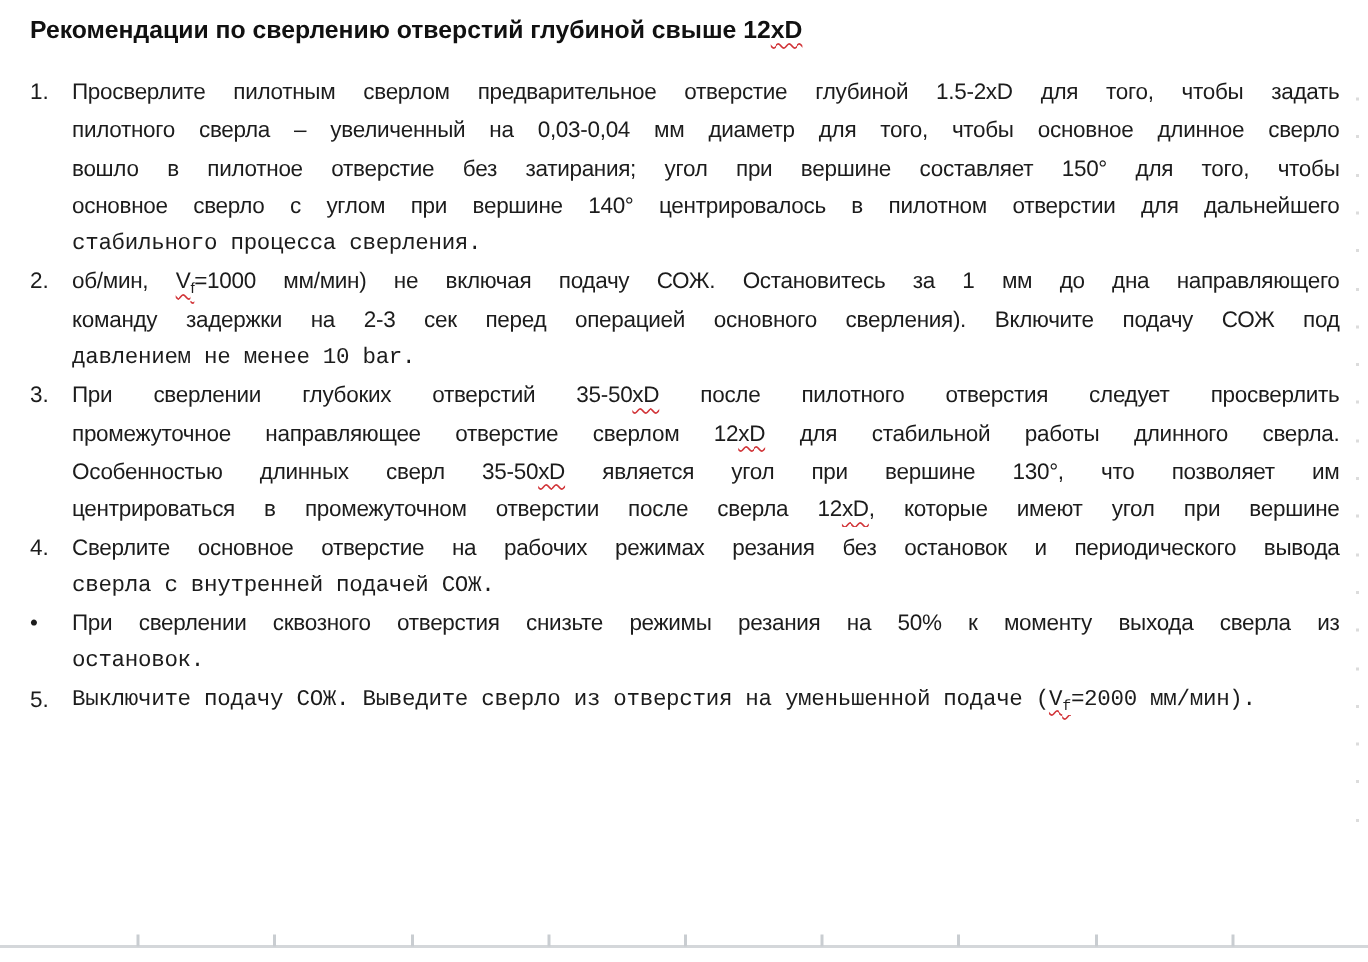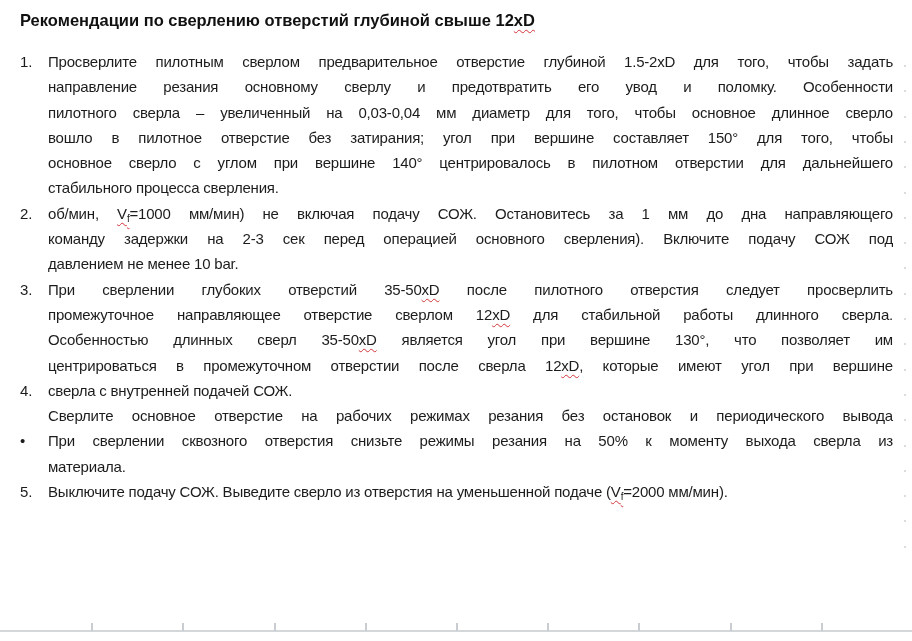--- a/index.html
+++ b/index.html
@@ -19,21 +19,21 @@
   .item{position:relative;}
   .marker{
     position:absolute;left:-28px;top:0;width:26px;
     height:25.3px;line-height:25.3px;font-size:15px;text-align:left;
   }
   .line{
     height:25.3px;line-height:25.3px;font-size:15px;
     letter-spacing:-0.2px;
     text-align:justify;text-align-last:justify;
   }
-  .line.last{text-align:left;text-align-last:left;}
+  .line.last{text-align:left;text-align-last:left;font-family:Liberation Mono, monospace;}
   .sp{
     text-decoration-line:underline;
     text-decoration-style:wavy;
     text-decoration-color:#d13438;
     text-decoration-thickness:1px;
     text-underline-offset:3px;
     text-decoration-skip-ink:none;
   }
   .sub{font-size:10px;vertical-align:-3px;}
   .table-edge{position:absolute;left:0;top:0;width:912px;height:641px;pointer-events:none;}
@@ -43,48 +43,47 @@
 </style>
 </head>
 <body>
 
 <div class="page">
   <div class="title" id="doc-title"><span>Рекомендации по сверлению отверстий глубиной свыше 12</span><span class="sp">xD</span></div>
   <div class="list" id="doc-list">
       <div class="item">
         <span class="marker">1.</span>
         <div class="line"><span>Просверлите пилотным сверлом предварительное отверстие глубиной 1.5-2xD для того, чтобы задать</span></div>
-        <div class="line"><span>направление резания основному сверлу и предотвратить его увод и поломку. Особенности</span></div>
         <div class="line"><span>пилотного сверла – увеличенный на 0,03-0,04 мм диаметр для того, чтобы основное длинное сверло</span></div>
         <div class="line"><span>вошло в пилотное отверстие без затирания; угол при вершине составляет 150° для того, чтобы</span></div>
         <div class="line"><span>основное сверло с углом при вершине 140° центрировалось в пилотном отверстии для дальнейшего</span></div>
         <div class="line last"><span>стабильного процесса сверления.</span></div>
       </div>
       <div class="item">
         <span class="marker">2.</span>
         <div class="line"><span>об/мин, </span><span class="sp">V</span><span class="sp sub">f</span><span>=1000 мм/мин) не включая подачу СОЖ. Остановитесь за 1 мм до дна направляющего</span></div>
         <div class="line"><span>команду задержки на 2-3 сек перед операцией основного сверления). Включите подачу СОЖ под</span></div>
         <div class="line last"><span>давлением не менее 10 bar.</span></div>
       </div>
       <div class="item">
         <span class="marker">3.</span>
         <div class="line"><span>При сверлении глубоких отверстий 35-50</span><span class="sp">xD</span><span> после пилотного отверстия следует просверлить</span></div>
         <div class="line"><span>промежуточное направляющее отверстие сверлом 12</span><span class="sp">xD</span><span> для стабильной работы длинного сверла.</span></div>
         <div class="line"><span>Особенностью длинных сверл 35-50</span><span class="sp">xD</span><span> является угол при вершине 130°, что позволяет им</span></div>
         <div class="line"><span>центрироваться в промежуточном отверстии после сверла 12</span><span class="sp">xD</span><span>, которые имеют угол при вершине</span></div>
       </div>
       <div class="item">
         <span class="marker">4.</span>
+        <div class="line"><span>Сверлите основное отверстие на рабочих режимах резания без остановок и периодического вывода</span></div>
         <div class="line last"><span>сверла с внутренней подачей СОЖ.</span></div>
-        <div class="line"><span>Сверлите основное отверстие на рабочих режимах резания без остановок и периодического вывода</span></div>
       </div>
       <div class="item">
         <span class="marker">•</span>
         <div class="line"><span>При сверлении сквозного отверстия снизьте режимы резания на 50% к моменту выхода сверла из</span></div>
-        <div class="line last"><span>материала.</span></div>
+        <div class="line last"><span>остановок.</span></div>
       </div>
       <div class="item">
         <span class="marker">5.</span>
         <div class="line last"><span>Выключите подачу СОЖ. Выведите сверло из отверстия на уменьшенной подаче (</span><span class="sp">V</span><span class="sp sub">f</span><span>=2000 мм/мин).</span></div>
       </div>
     </div>
   <div class="table-edge" id="table-edge">
       <div class="hline" style="background: rgb(212, 215, 218);"></div>
       <div class="tick" style="left: 91px; background: rgb(201, 205, 209);"></div>
       <div class="tick" style="left: 182px; background: rgb(201, 205, 209);"></div>

